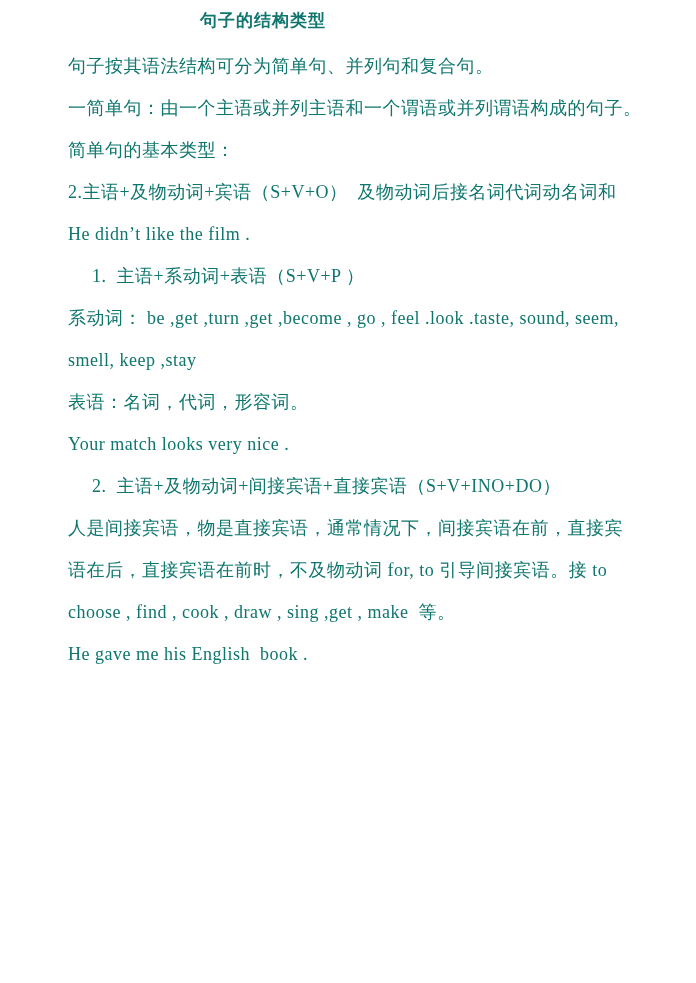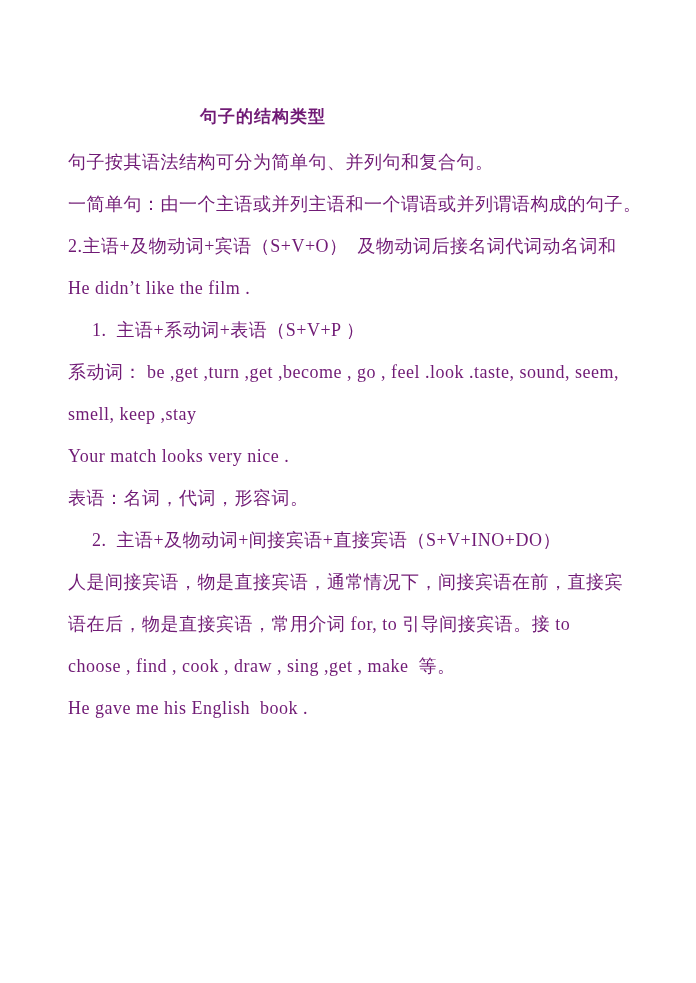--- a/index.html
+++ b/index.html
@@ -5,25 +5,24 @@
   html, body {
     margin: 0;
     padding: 0;
     background: #ffffff;
   }
   .page {
     position: relative;
     width: 696px;
     height: 961px;
     background: #ffffff;
-    color: #701a75;
+    color: #0f766e;
     font-family: "Liberation Serif", "DejaVu Serif", serif;
     overflow: hidden;
     box-sizing: border-box;
-    padding-top: 96px;
     padding-left: 68px;
     padding-right: 64px;
   }
   .line {
     height: 42px;
     line-height: 42px;
     font-size: 18px;
     white-space: pre;
     letter-spacing: 0.5px;
   }
@@ -38,25 +37,26 @@
     margin-left: 24px;
   }
 </style>
 </head>
 <body>
 
 <div class="page">
   <div class="line doc-title">句子的结构类型</div>
   <div class="line">句子按其语法结构可分为简单句、并列句和复合句。</div>
   <div class="line">一简单句：由一个主语或并列主语和一个谓语或并列谓语构成的句子。</div>
+  <div class="line">简单句的基本类型：</div>
   <div class="line">2.主语+及物动词+宾语（S+V+O）  及物动词后接名词代词动名词和</div>
   <div class="line">He didn’t like the film .</div>
   <div class="line indent">1.  主语+系动词+表语（S+V+P ）</div>
   <div class="line">系动词： be ,get ,turn ,get ,become , go , feel .look .taste, sound, seem,</div>
   <div class="line">smell, keep ,stay</div>
+  <div class="line">表语：名词，代词，形容词。</div>
   <div class="line">Your match looks very nice .</div>
-  <div class="line">表语：名词，代词，形容词。</div>
   <div class="line indent">2.  主语+及物动词+间接宾语+直接宾语（S+V+INO+DO）</div>
   <div class="line">人是间接宾语，物是直接宾语，通常情况下，间接宾语在前，直接宾</div>
-  <div class="line">语在后，物是直接宾语，常用介词 for, to 引导间接宾语。接 to</div>
+  <div class="line">语在后，直接宾语在前时，不及物动词 for, to 引导间接宾语。接 to</div>
   <div class="line">choose , find , cook , draw , sing ,get , make  等。</div>
   <div class="line">He gave me his English  book .</div>
 </div>
 
 </body></html>

